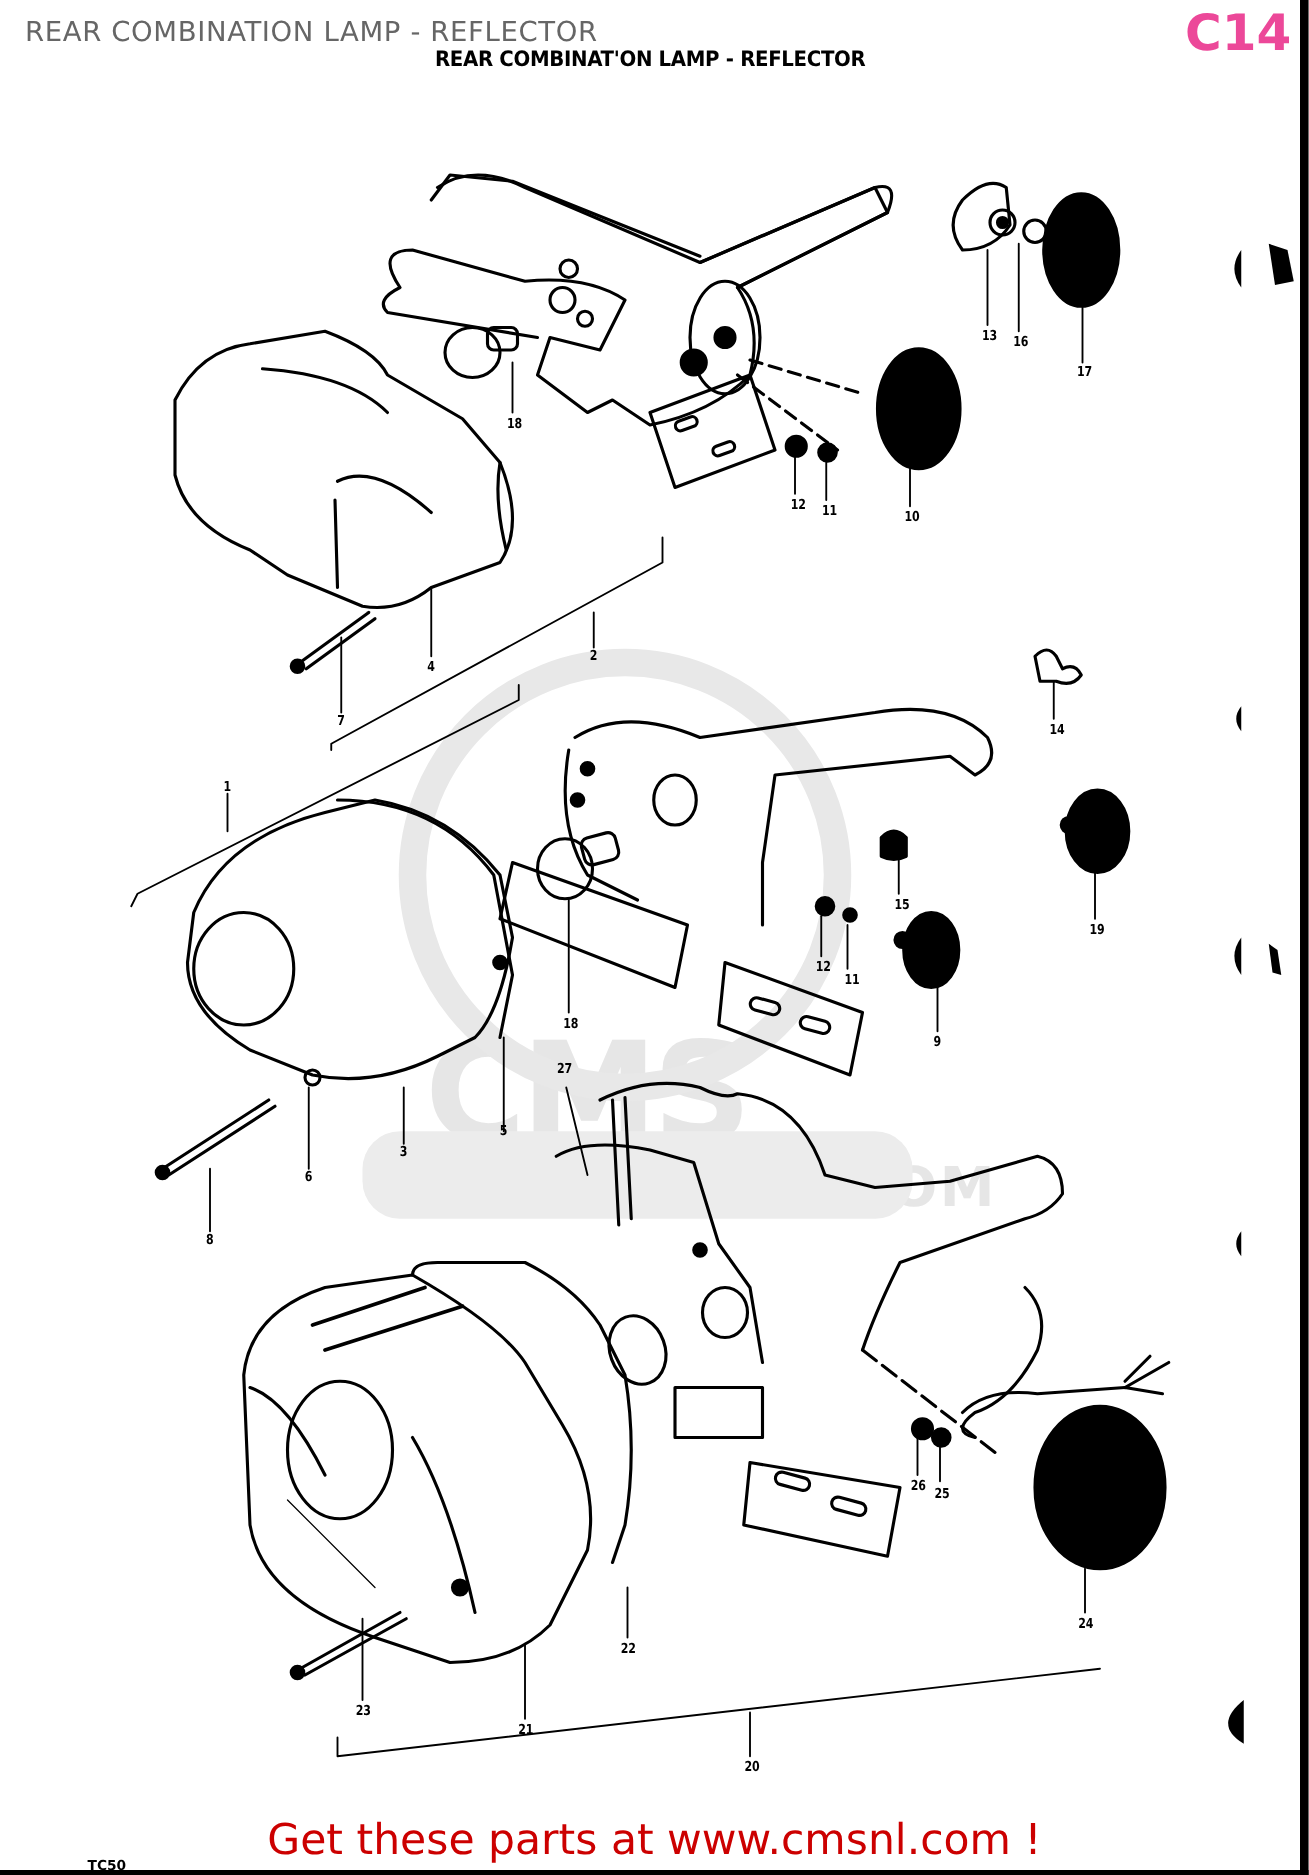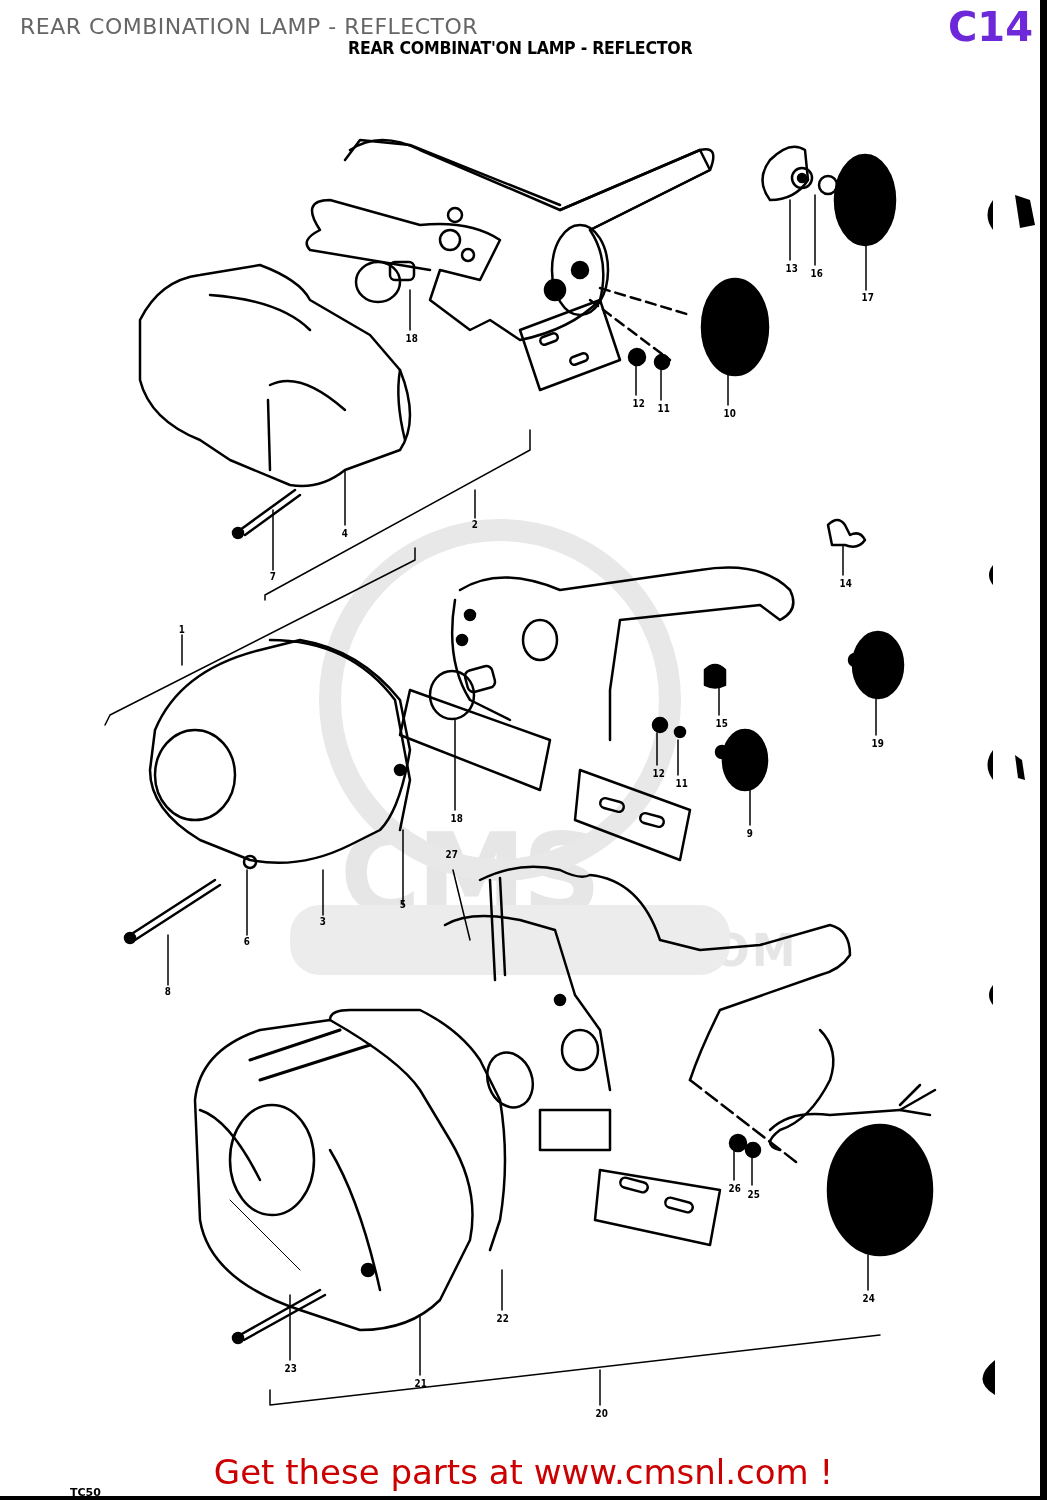--- a/index.html
+++ b/index.html
@@ -1,19 +1,19 @@
 <!DOCTYPE html>
 <html><head>
 <meta charset="utf-8">
 <style>
   html, body { margin: 0; padding: 0; background: #ffffff; }
   body { width: 1047px; height: 1500px; position: relative; overflow: hidden; font-family: "Liberation Sans", sans-serif; }
   .page-title { position: absolute; left: 20px; top: 14px; font-family: "DejaVu Sans", sans-serif; font-size: 22px; color: #666666; letter-spacing: 0.5px; white-space: nowrap; z-index: 3; text-align: right; }
   .scan-title { position: absolute; left: 348px; top: 38px; font-family: "DejaVu Sans", sans-serif; font-weight: bold; font-size: 17px; color: #000; transform: scaleX(0.93); transform-origin: left; white-space: nowrap; z-index: 2; letter-spacing: -0.3px; }
-  .section-code { position: absolute; left: 948px; top: 4px; font-family: "DejaVu Sans", sans-serif; font-weight: bold; font-size: 40px; color: #6d28d9; z-index: 2; }
+  .section-code { position: absolute; left: 948px; top: 4px; font-family: "DejaVu Sans", sans-serif; font-weight: bold; font-size: 40px; color: #ec4899; z-index: 2; }
   .footer-link { position: absolute; left: 0; width: 1047px; top: 1452px; text-align: center; font-family: "DejaVu Sans", sans-serif; font-size: 34px; color: #cc0000; text-decoration: none; z-index: 3; }
   .footer-code { position: absolute; left: 26px; top: 1486px; font-family: "DejaVu Sans", sans-serif; font-weight: bold; font-size: 11px; color: #000; margin-left: 44px; }
   .right-border { position: absolute; right: 0; top: 0; width: 7px; height: 1500px; background: #000; }
   .bottom-border { position: absolute; left: 0; bottom: 0; width: 1047px; height: 4px; background: #000; }
   svg.diagram { position: absolute; left: 0; top: 0; z-index: 1; }
   .callout { position: absolute; font-family: "DejaVu Sans", sans-serif; font-weight: bold; font-size: 11px; color: #000; transform: scaleX(0.8); z-index: 2; }
   .watermark-text { position: absolute; left: 310px; top: 925px; font-family: "DejaVu Sans", sans-serif; font-weight: bold; font-size: 44px; color: #e6e6e6; letter-spacing: 2px; z-index: 0; }
   .watermark-logo { position: absolute; left: 340px; top: 810px; font-family: "DejaVu Sans", sans-serif; font-weight: bold; font-size: 110px; color: #e6e6e6; z-index: 0; letter-spacing: -4px; }
 </style>
 </head>

